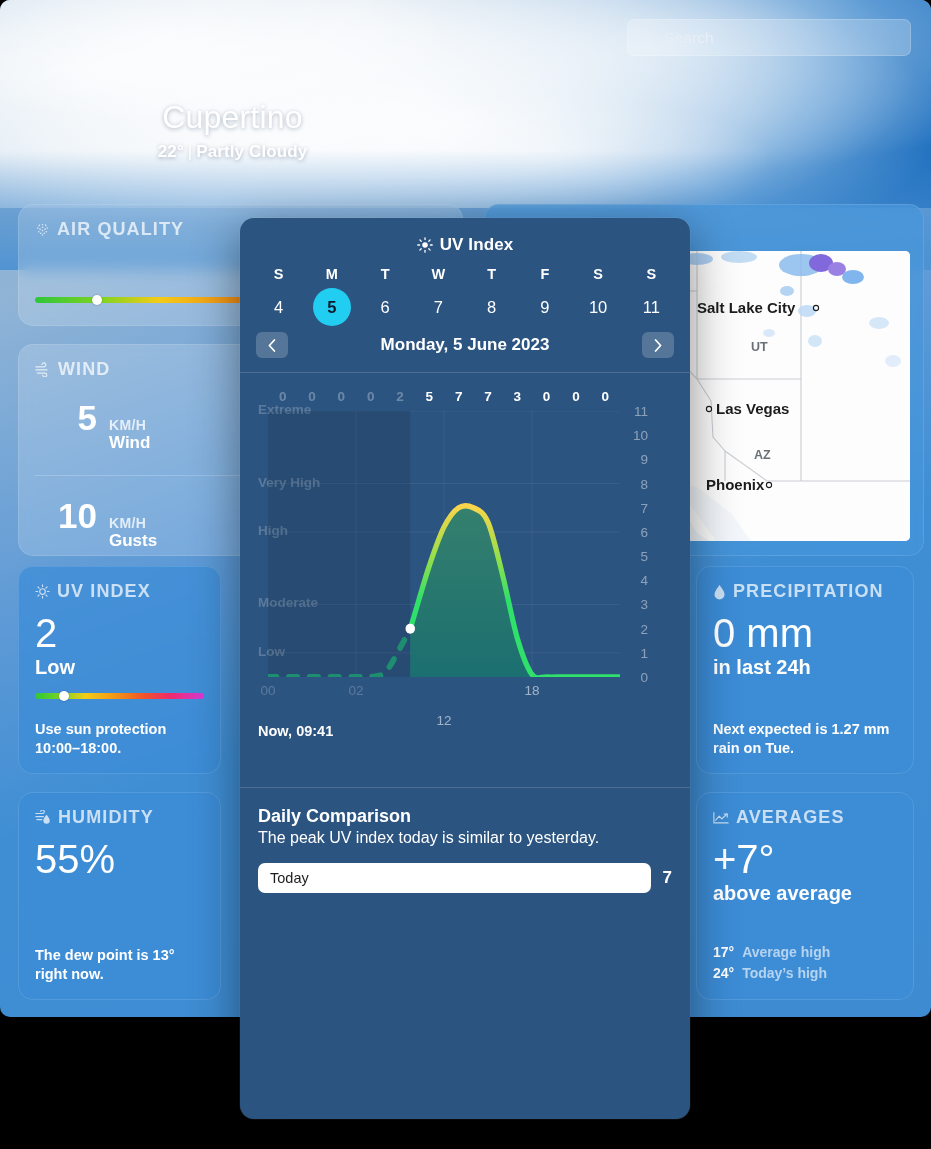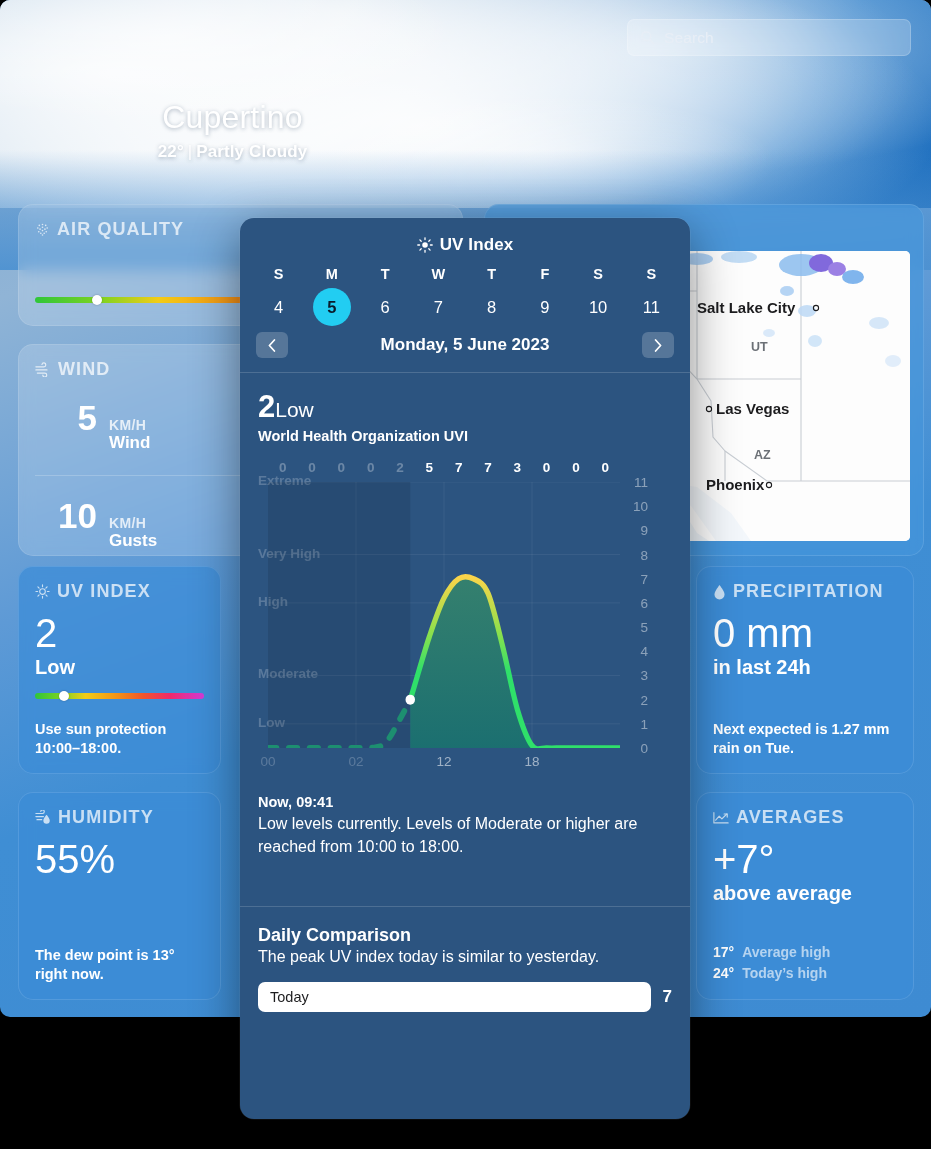--- a/index.html
+++ b/index.html
@@ -474,24 +474,20 @@
       <div class="nav-date">Monday, 5 June 2023</div>
       <button class="navbtn">
         <svg width="8" height="13" viewBox="0 0 8 13">
           <path d="M1.6,1 L6.6,6.5 L1.6,12" fill="none" stroke="#fff" stroke-width="1.7" stroke-linecap="round" stroke-linejoin="round"></path>
         </svg>
       </button>
     </div>
 
     <div class="hr"></div>
 
-    <div class="uv-headline">
-      <div class="v"><span>2</span><small>Low</small></div>
-      <div class="org">World Health Organization UVI</div>
-    </div>
 
     <div class="chartwrap">
       <div class="hourvals" id="hourvals">
           <div class="dim">0</div>
           <div class="dim">0</div>
           <div class="dim">0</div>
           <div class="dim">0</div>
           <div class="dim">2</div>
           <div>5</div>
           <div>7</div>
@@ -549,28 +545,27 @@
           <div style="top: 45.4545%;">6</div>
           <div style="top: 36.3636%;">7</div>
           <div style="top: 27.2727%;">8</div>
           <div style="top: 18.1818%;">9</div>
           <div style="top: 9.09091%;">10</div>
           <div style="top: 0%;">11</div>
         </div>
       <div class="xaxis" id="xaxis">
           <div style="left: 0%; color: rgba(255, 255, 255, 0.22);">00</div>
           <div style="left: 25%; color: rgba(255, 255, 255, 0.22);">02</div>
-          <div style="left: 50%; color: rgba(255, 255, 255, 0.55);">12</div>
+          <div style="left: 50%; color: rgba(255, 255, 255, 0.55); margin-top: 30px;">12</div>
           <div style="left: 75%; color: rgba(255, 255, 255, 0.55);">18</div>
         </div>
     </div>
 
     <div class="now-block">
       <div class="lbl">Now, 09:41</div>
-      <div class="txt">Low levels currently. Levels of Moderate or higher are reached from 10:00 to 18:00.</div>
     </div>
 
     <div class="hr2"></div>
 
     <div class="cmp">
       <h3>Daily Comparison</h3>
       <p>The peak UV index today is similar to yesterday.</p>
       <div class="cmp-bar">
         <div class="track">
           <span>Today</span>

